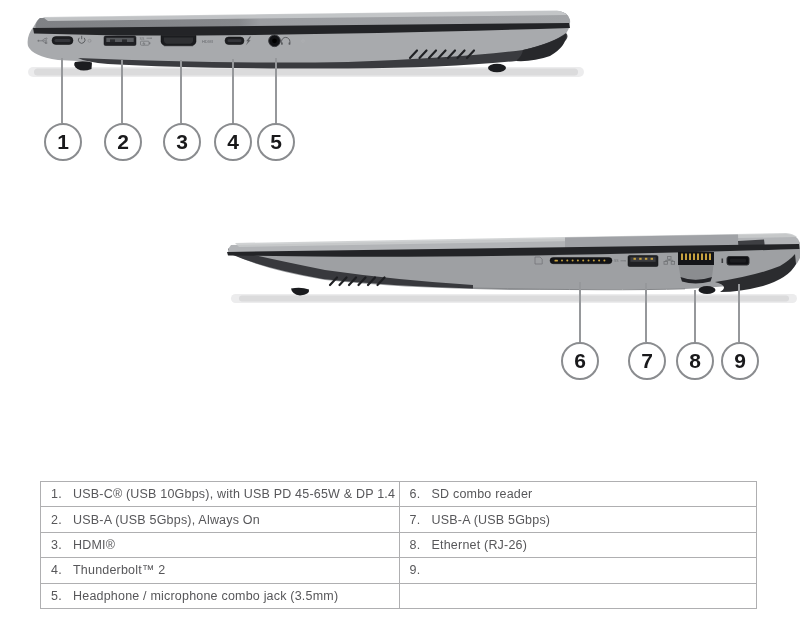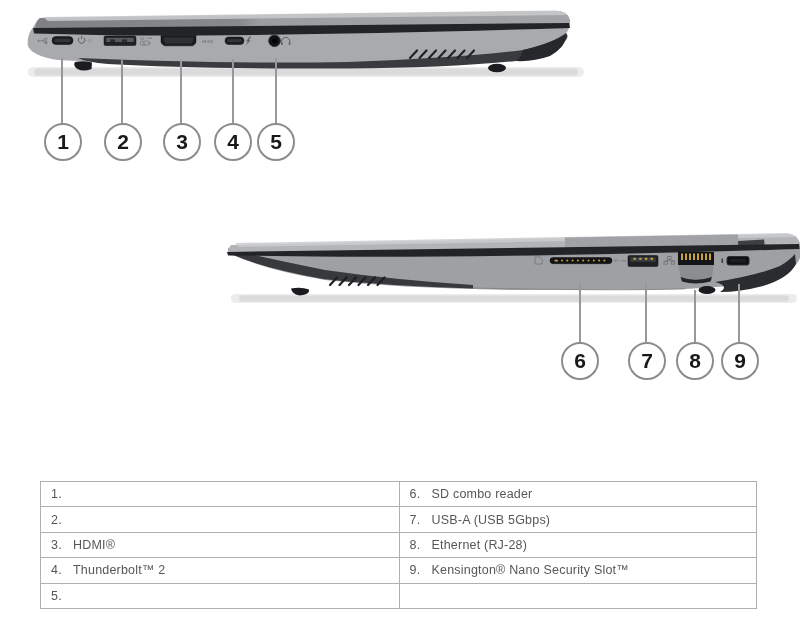--- a/index.html
+++ b/index.html
@@ -226,52 +226,54 @@
   <div class="callout" style="left:257px;top:123px">5</div>
   <div class="callout" style="left:561px;top:342px">6</div>
   <div class="callout" style="left:628px;top:342px">7</div>
   <div class="callout" style="left:676px;top:342px">8</div>
   <div class="callout" style="left:721px;top:342px">9</div>
 
   <div class="ports-table">
     <div class="tcol left">
       <div class="trow">
         <span class="num">1.</span>
+        <span class="lbl">USB-C® (USB 10Gbps), with USB PD 45-65W &amp; DP 1.4</span>
       </div>
       <div class="trow">
         <span class="num">2.</span>
+        <span class="lbl">USB-A (USB 5Gbps), Always On</span>
       </div>
       <div class="trow">
         <span class="num">3.</span>
         <span class="lbl">HDMI®</span>
       </div>
       <div class="trow">
         <span class="num">4.</span>
         <span class="lbl">Thunderbolt™ 2</span>
       </div>
       <div class="trow">
         <span class="num">5.</span>
+        <span class="lbl">Headphone / microphone combo jack (3.5mm)</span>
       </div>
     </div>
     <div class="tcol right">
       <div class="trow">
         <span class="num">6.</span>
         <span class="lbl">SD combo reader</span>
       </div>
       <div class="trow">
         <span class="num">7.</span>
         <span class="lbl">USB-A (USB 5Gbps)</span>
       </div>
       <div class="trow">
         <span class="num">8.</span>
-        <span class="lbl">Ethernet (RJ-28)</span>
+        <span class="lbl">Ethernet (RJ-26)</span>
       </div>
       <div class="trow">
         <span class="num">9.</span>
-        <span class="lbl">Kensington® Nano Security Slot™</span>
       </div>
       <div class="trow">
         <span class="num"></span>
         <span class="lbl"></span>
       </div>
     </div>
   </div>
 
 </div>
 

